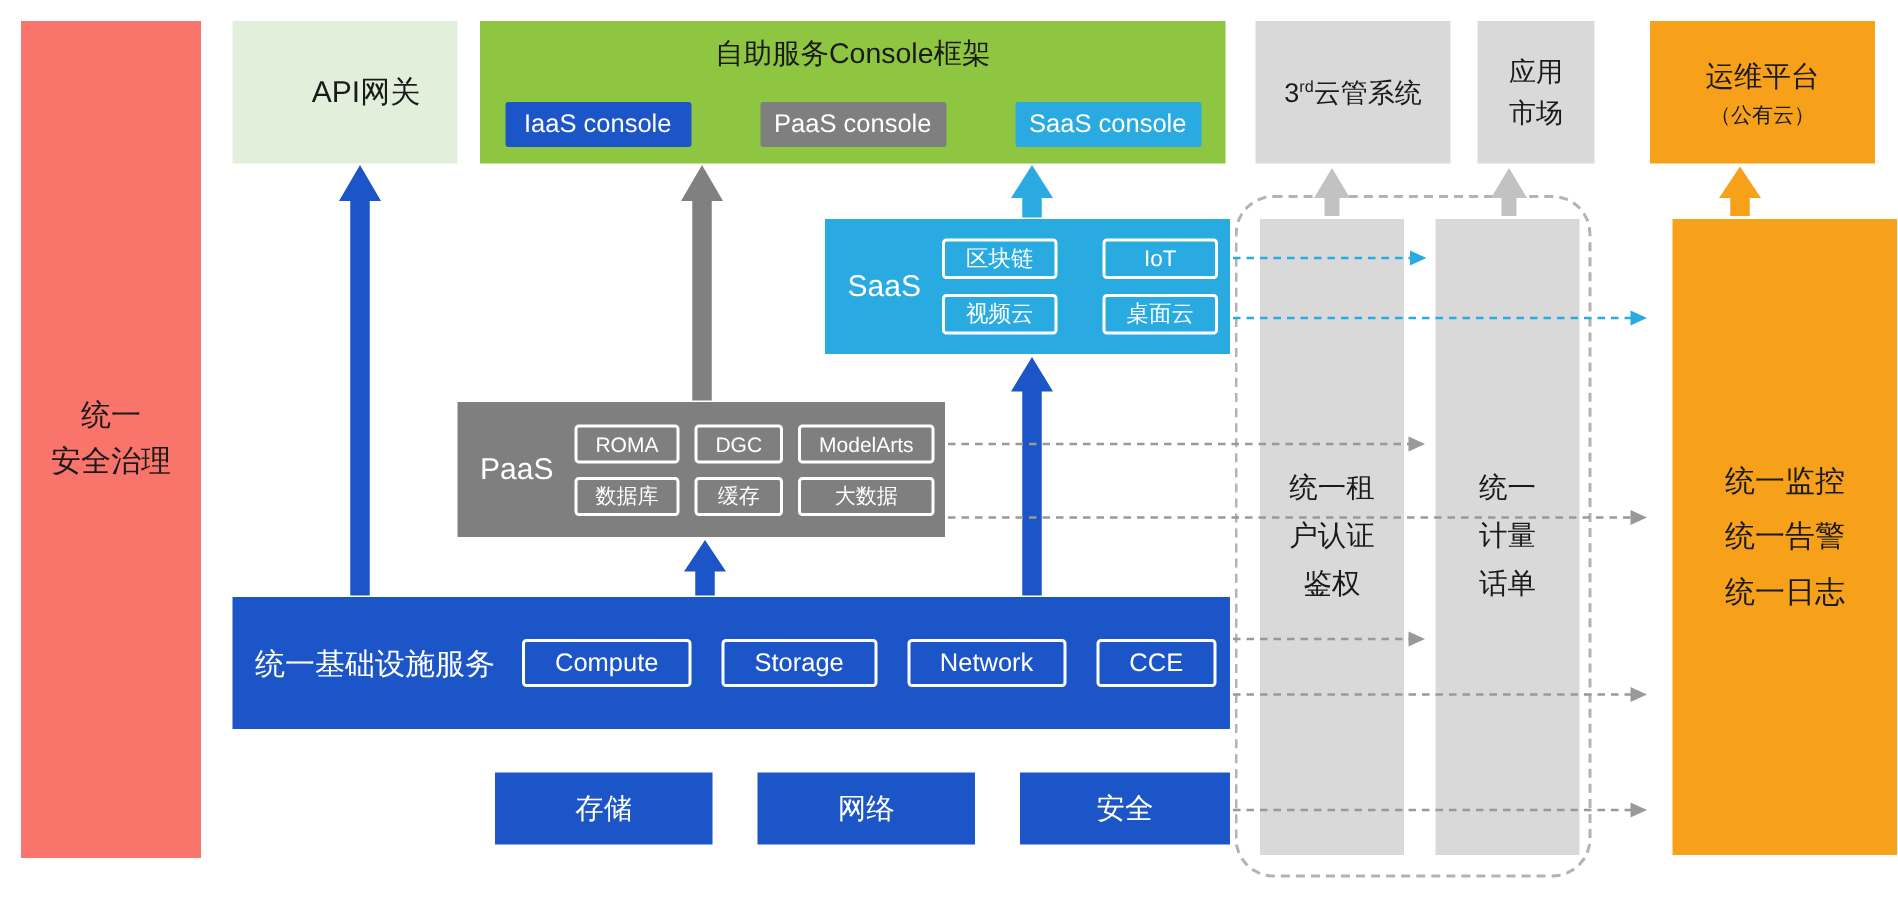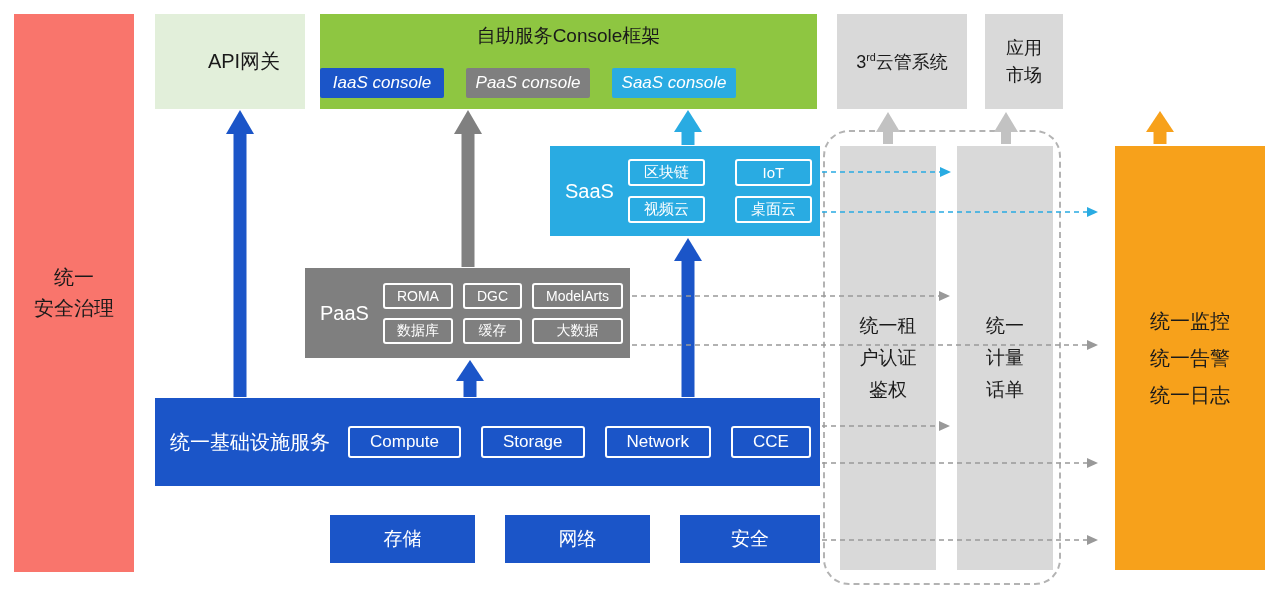--- a/index.html
+++ b/index.html
@@ -24,21 +24,21 @@
     display: flex; align-items: center; justify-content: center;
     padding: 3px 14px; height: 27px; font-size: 15px; white-space: nowrap;
   }
 
   .fs20 { font-size: 20px; }
   .fs19 { font-size: 19px; }
   .fs18 { font-size: 18px; }
 
   
   .console-frame { flex-direction: column; justify-content: space-between; padding: 9px 0 11px; }
-  .console-btn-row { display: flex; justify-content: flex-start; gap: 22px; width: 100%; font-style: italic; }
+  .console-btn-row { display: flex; justify-content: center; gap: 46px; width: 100%; }
   .console-btn { width: 124px; height: 30px; display: flex; align-items: center; justify-content: center;
                  font-size: 17px; color: #fff; border-radius: 2px; }
 
   
   .svc { justify-content: flex-start; padding-left: 15px; gap: 14px; }
   .grid2 { display: grid; grid-template-columns: auto auto; gap: 10px 30px; }
   .grid3 { display: grid; grid-template-columns: auto auto auto; gap: 9px 10px; }
   .row4  { display: flex; gap: 20px; align-items: center; text-align: center; }
   .iaas-chip { height: 32px; font-size: 17px; padding: 4px 20px; }
   .paas-chip { font-size: 14px; height: 26px; padding: 2px 12px; }
@@ -89,20 +89,24 @@
 
   <div class="box bg-lgray fs18" style="left:837px; top:14px; width:130px; height:95px;">
     <span><span>3</span><sup>rd</sup><span>云管系统</span></span>
   </div>
 
   <div class="box bg-lgray fs18" style="left:985px; top:14px; width:78px; height:95px;">
     <span class="lbl" style="line-height:1.5;">应用
 市场</span>
   </div>
 
+  <div class="box bg-orange" style="left:1100px; top:14px; width:150px; height:95px; flex-direction:column; gap:4px;">
+    <span class="fs19">运维平台</span>
+    <span style="font-size:14px;">（公有云）</span>
+  </div>
 
   <div class="box bg-cyan svc" style="left:550px; top:146px; width:270px; height:90px;">
     <span class="fs20">SaaS</span>
     <div class="grid2">
       <div class="chip">区块链</div>
       <div class="chip">IoT</div>
       <div class="chip">视频云</div>
       <div class="chip">桌面云</div>
     </div>
   </div>

